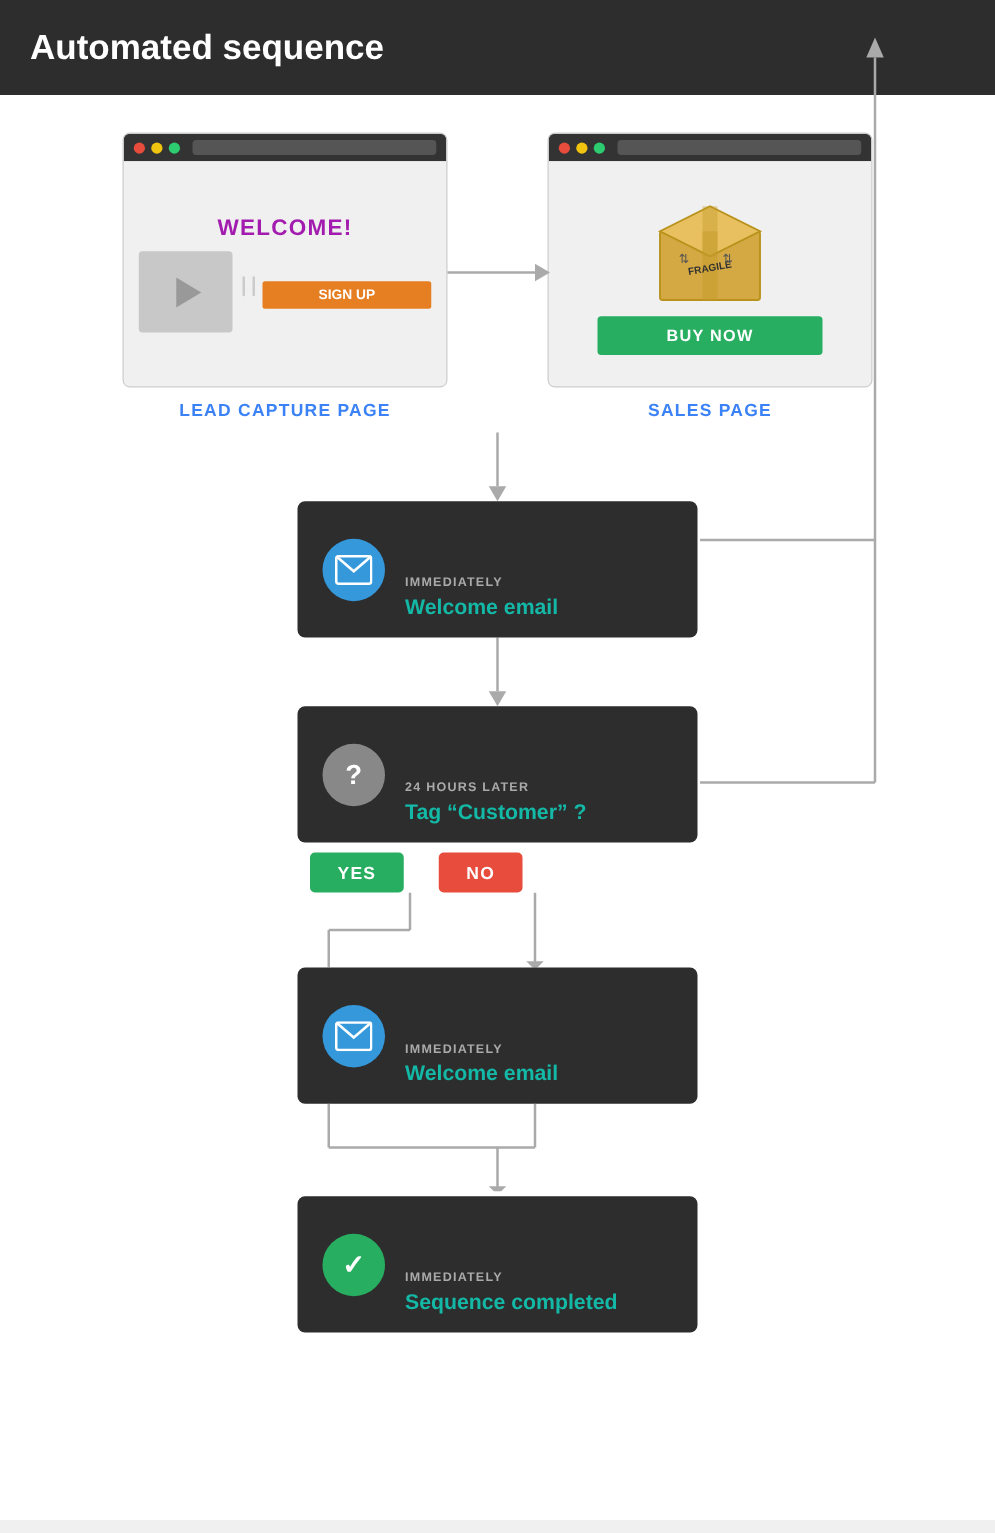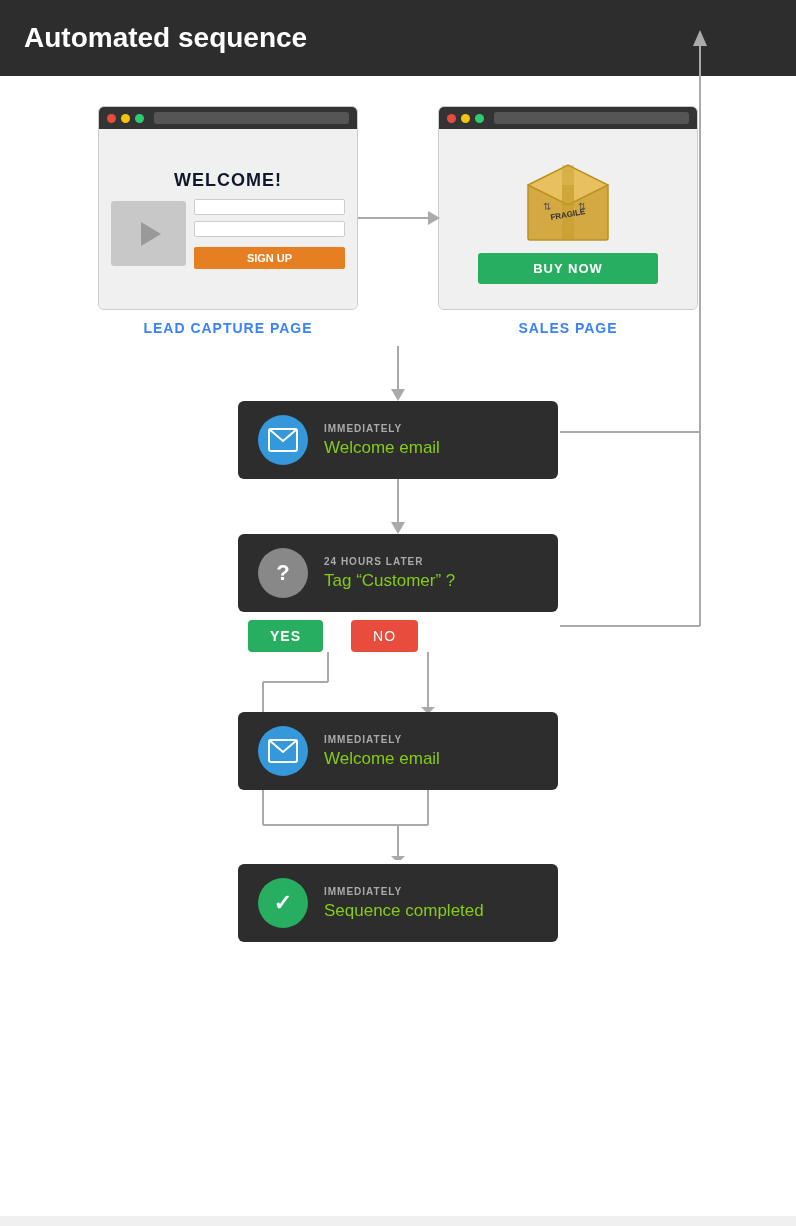--- a/index.html
+++ b/index.html
@@ -93,21 +93,21 @@
       min-height: 180px;
       display: flex;
       flex-direction: column;
       align-items: center;
       justify-content: center;
       gap: 8px;
     }
 
     
     .welcome-text {
-      color: #0f172a;
+      color: #a21caf;
       font-size: 18px;
       font-weight: bold;
       letter-spacing: 1px;
     }
 
     .capture-row {
       display: flex;
       flex-direction: row;
       gap: 8px;
       align-items: center;
@@ -128,21 +128,21 @@
       width: 0;
       height: 0;
       border-top: 12px solid transparent;
       border-bottom: 12px solid transparent;
       border-left: 20px solid #999;
       margin-left: 4px;
     }
 
     .form-fields {
       display: flex;
-      flex-direction: column;
+      flex-direction: row;
       gap: 6px;
       flex: 1;
     }
 
     .form-field {
       height: 16px;
       background: #ffffff;
       border: 1px solid #cccccc;
       border-radius: 2px;
     }
@@ -225,34 +225,35 @@
       margin-right: 16px;
     }
 
     .icon-blue { background: #3498db; }
     .icon-gray { background: #888888; }
     .icon-green { background: #27ae60; }
 
     .step-text {
       display: flex;
       flex-direction: column;
+      margin-top: 46px;
     }
 
     .step-timing {
       font-size: 10px;
       font-weight: bold;
       color: #aaaaaa;
       letter-spacing: 1px;
       margin-bottom: 4px;
     }
 
     .step-name {
       font-size: 17px;
-      font-weight: normal;
-      color: #84cc16;
+      font-weight: bold;
+      color: #14b8a6;
     }
 
     
     .decision-row {
       display: flex;
       flex-direction: row;
       gap: 28px;
       margin-top: 8px;
     }
 
@@ -263,21 +264,21 @@
       font-weight: bold;
       padding: 8px 22px;
       border-radius: 4px;
       letter-spacing: 1px;
     }
 
     .no-btn {
       background: #e74c3c;
       color: white;
       font-size: 14px;
-      font-weight: normal;
+      font-weight: bold;
       padding: 8px 22px;
       border-radius: 4px;
       letter-spacing: 1px;
     }
 
     
     .question-mark {
       color: white;
       font-size: 22px;
       font-weight: bold;

